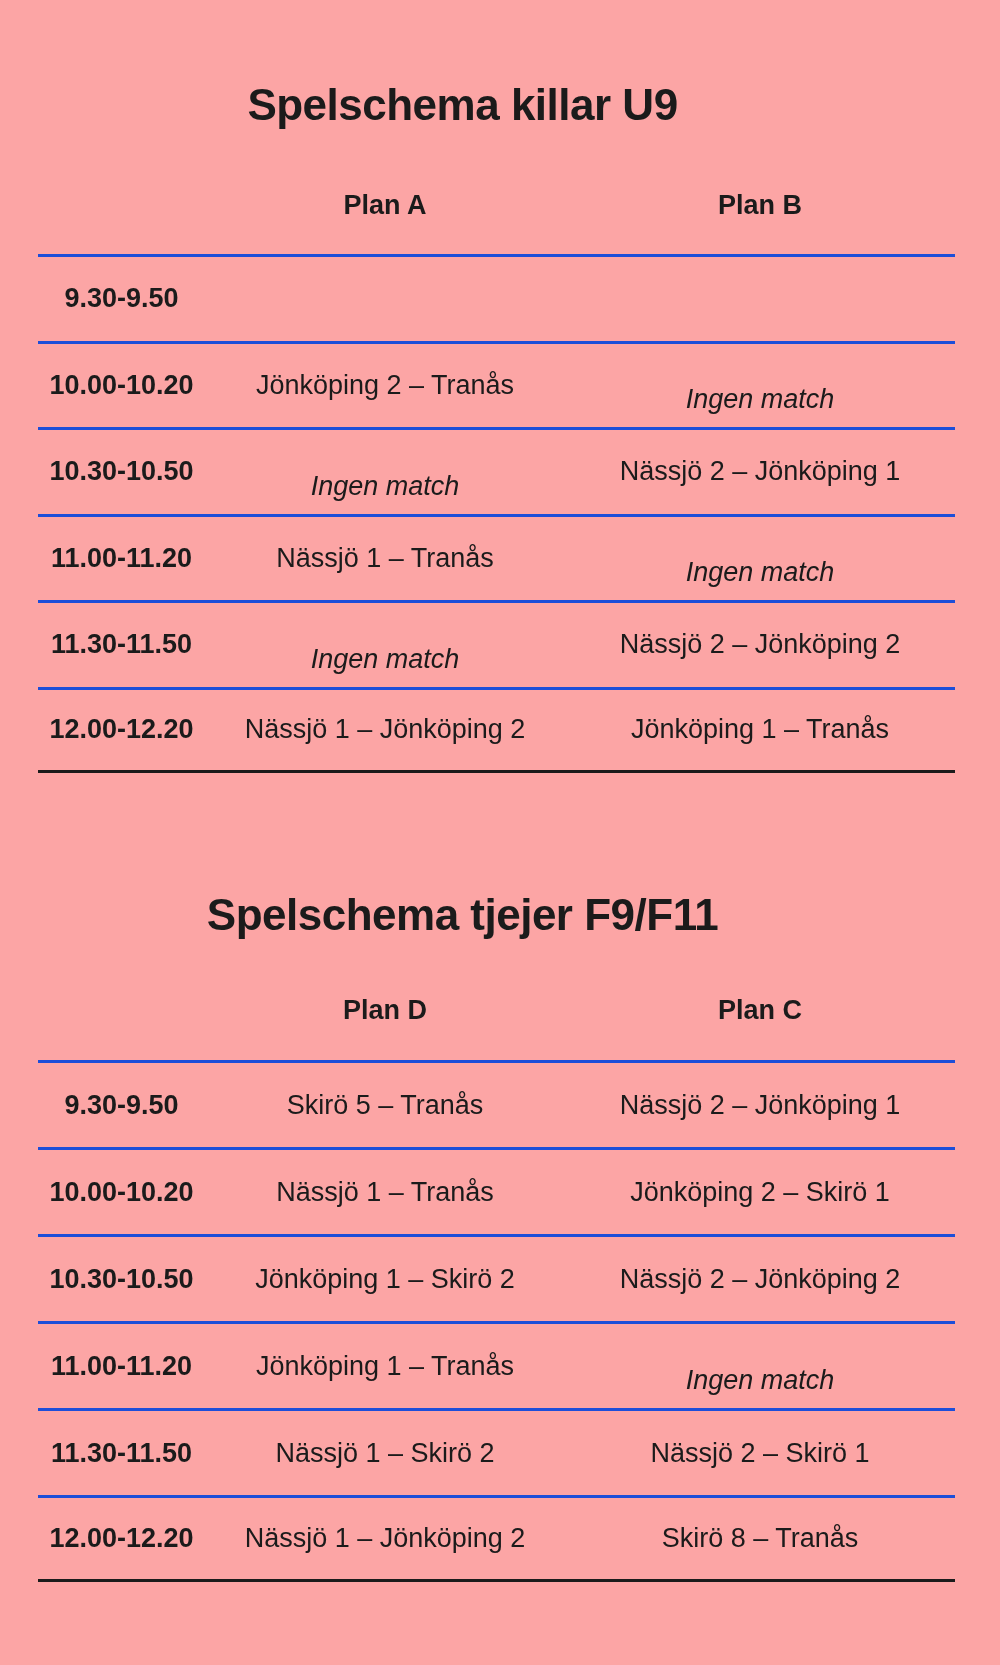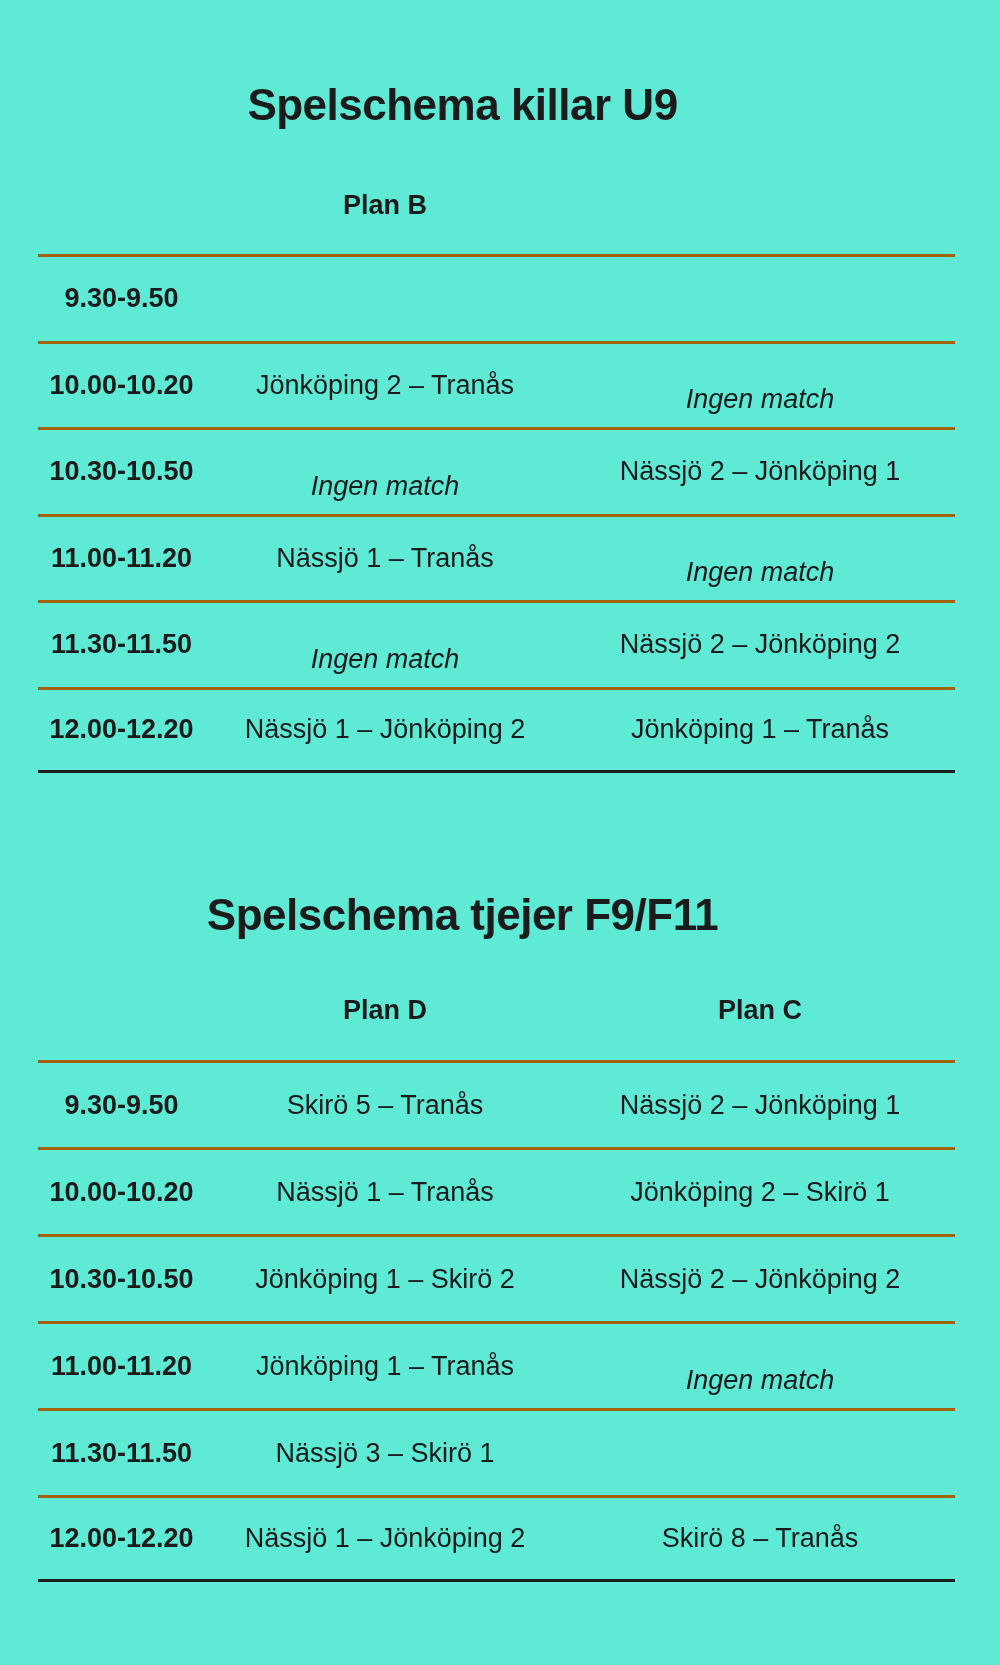--- a/index.html
+++ b/index.html
@@ -1,20 +1,20 @@
 <!DOCTYPE html>
 <html><head>
 <meta charset="utf-8">
 <style>
   html, body { margin: 0; padding: 0; background: #ffffff; }
   .page {
     position: relative;
     width: 1000px;
     height: 1665px;
-    background: #5eead4;
+    background: #fca5a5;
     color: #1b1b1b;
     font-family: "Liberation Sans", "DejaVu Sans", sans-serif;
     overflow: hidden;
   }
   section.schema { display: flow-root; }
   .title {
     margin: 0;
     width: 925px;
     height: 60px;
     text-align: center;
@@ -36,21 +36,21 @@
   }
   .sec-0 .head { margin-top: 40px; }
   .sec-1 .head { margin-top: 35px; }
   .table { margin-left: 38px; width: 917px; }
   .sec-0 .table { margin-top: 19px; }
   .sec-1 .table { margin-top: 20px; }
   .row {
     display: grid;
     grid-template-columns: 167px 360px 390px;
     box-sizing: border-box;
-    border-top: 3px solid #a16207;
+    border-top: 3px solid #1d4ed8;
   }
   .sec-0 .row { height: 86.5px; }
   .sec-1 .row { height: 87px; }
   .row:last-child { border-bottom: 3px solid #1b1b1b; }
   .cell {
     display: flex;
     align-items: center;
     justify-content: center;
     font-size: 27px;
     white-space: nowrap;
@@ -60,20 +60,21 @@
 </style>
 </head>
 <body>
 
 <div class="page">
   <main id="sections">
   <section class="schema sec-0">
     <h1 class="title">Spelschema killar U9</h1>
     <div class="head">
       <div class="cell"></div>
+      <div class="cell col-head col-a">Plan A</div>
       <div class="cell col-head col-b">Plan B</div>
     </div>
     <div class="table">
   <div class="row">
     <div class="cell time">9.30-9.50</div>
   </div>
 
   <div class="row">
     <div class="cell time">10.00-10.20</div>
     <div class="cell match col-a">Jönköping 2 – Tranås</div>
@@ -133,21 +134,22 @@
   </div>
 
   <div class="row">
     <div class="cell time">11.00-11.20</div>
     <div class="cell match col-a">Jönköping 1 – Tranås</div>
     <div class="cell match col-b no-match">Ingen match</div>
   </div>
 
   <div class="row">
     <div class="cell time">11.30-11.50</div>
-    <div class="cell match col-b">Nässjö 3 – Skirö 1</div>
+    <div class="cell match col-a">Nässjö 1 – Skirö 2</div>
+    <div class="cell match col-b">Nässjö 2 – Skirö 1</div>
   </div>
 
   <div class="row">
     <div class="cell time">12.00-12.20</div>
     <div class="cell match col-a">Nässjö 1 – Jönköping 2</div>
     <div class="cell match col-b">Skirö 8 – Tranås</div>
   </div>
 </div>
   </section>
 </main>

